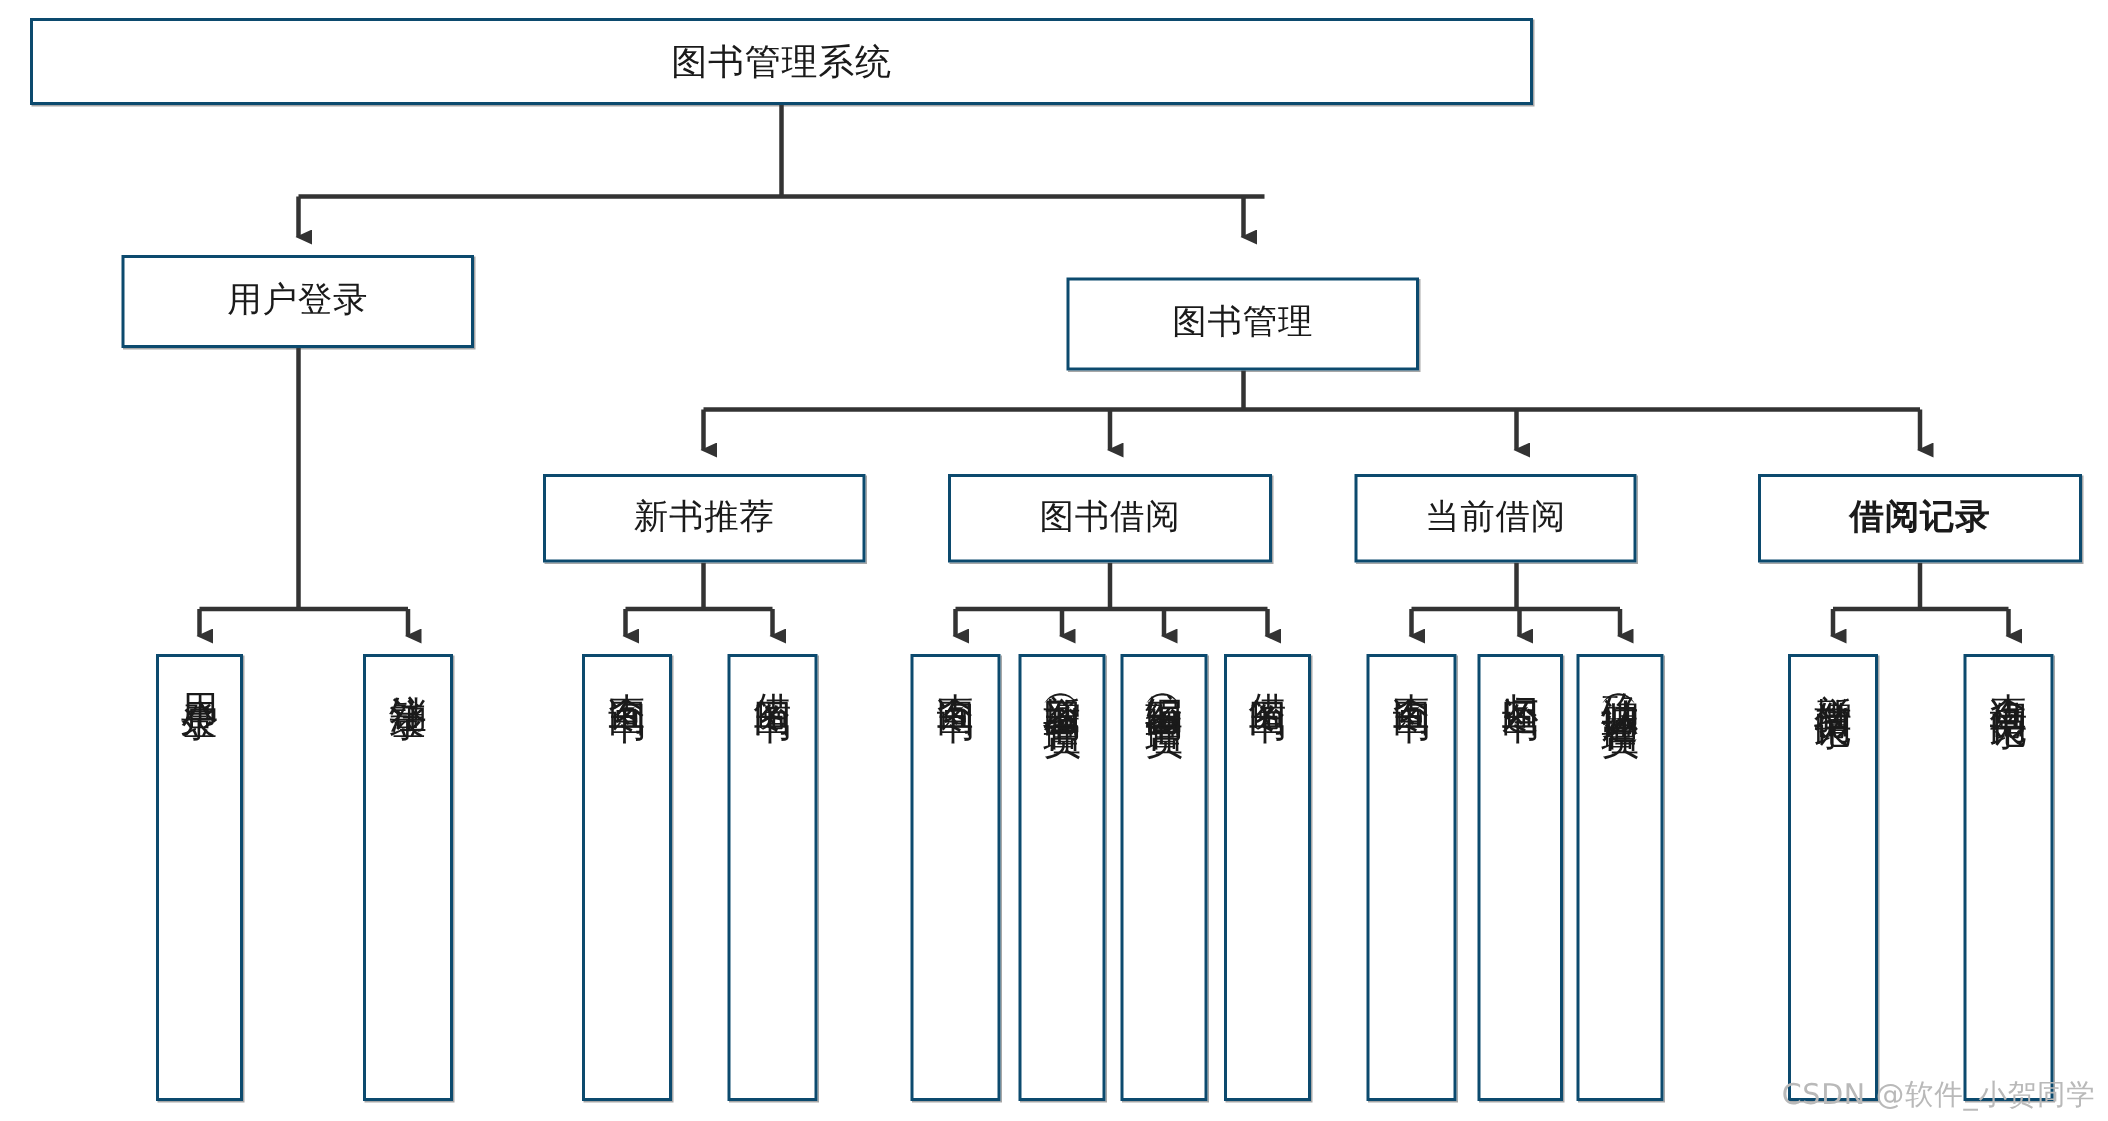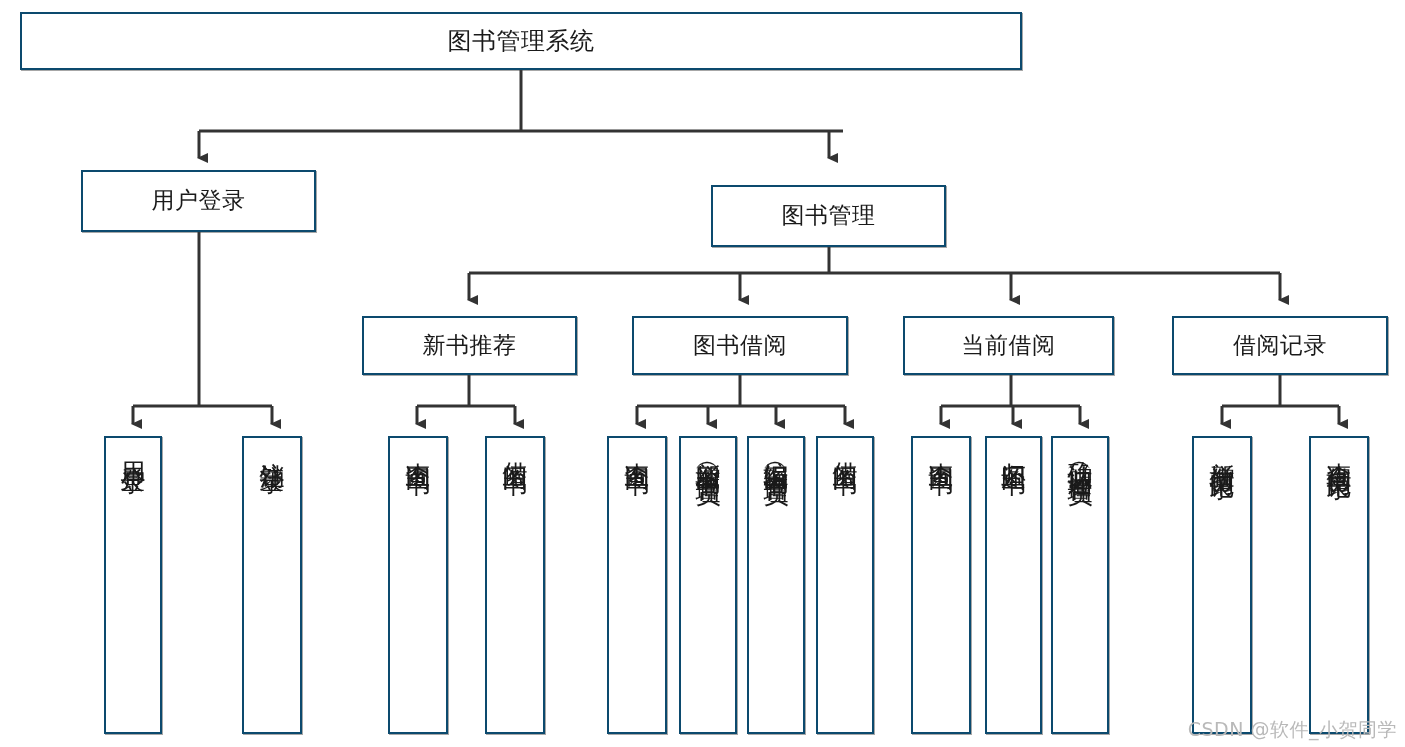--- a/index.html
+++ b/index.html
@@ -138,24 +138,24 @@
   <div class="node h" style="left:711px;top:170px;width:235px;height:62px;margin-top:15px;">
     <span class="label">图书管理</span>
   </div>
 
   <div class="node h" style="left:632px;top:316px;width:216px;height:59px;">
     <span class="label">图书借阅</span>
   </div>
   <div class="node h" style="left:362px;top:316px;width:215px;height:59px;">
     <span class="label">新书推荐</span>
   </div>
-  <div class="node h" style="left:903px;top:316px;width:211px;height:59px;">
+  <div class="node h" style="left:903px;top:316px;width:188px;height:59px;">
     <span class="label">当前借阅</span>
   </div>
-  <div class="node h" style="left:1172px;top:316px;width:216px;height:59px;">
+  <div class="node h" style="left:1172px;top:316px;width:216px;height:59px;font-weight:bold;">
     <span class="label">借阅记录</span>
   </div>
 
   <div class="node v" style="left:104px;top:436px;width:58px;height:298px;">
     <span class="label">用户登录</span>
   </div>
   <div class="node v" style="left:242px;top:436px;width:60px;height:298px;">
     <span class="label">注销登录</span>
   </div>
   <div class="node v" style="left:388px;top:436px;width:60px;height:298px;">

